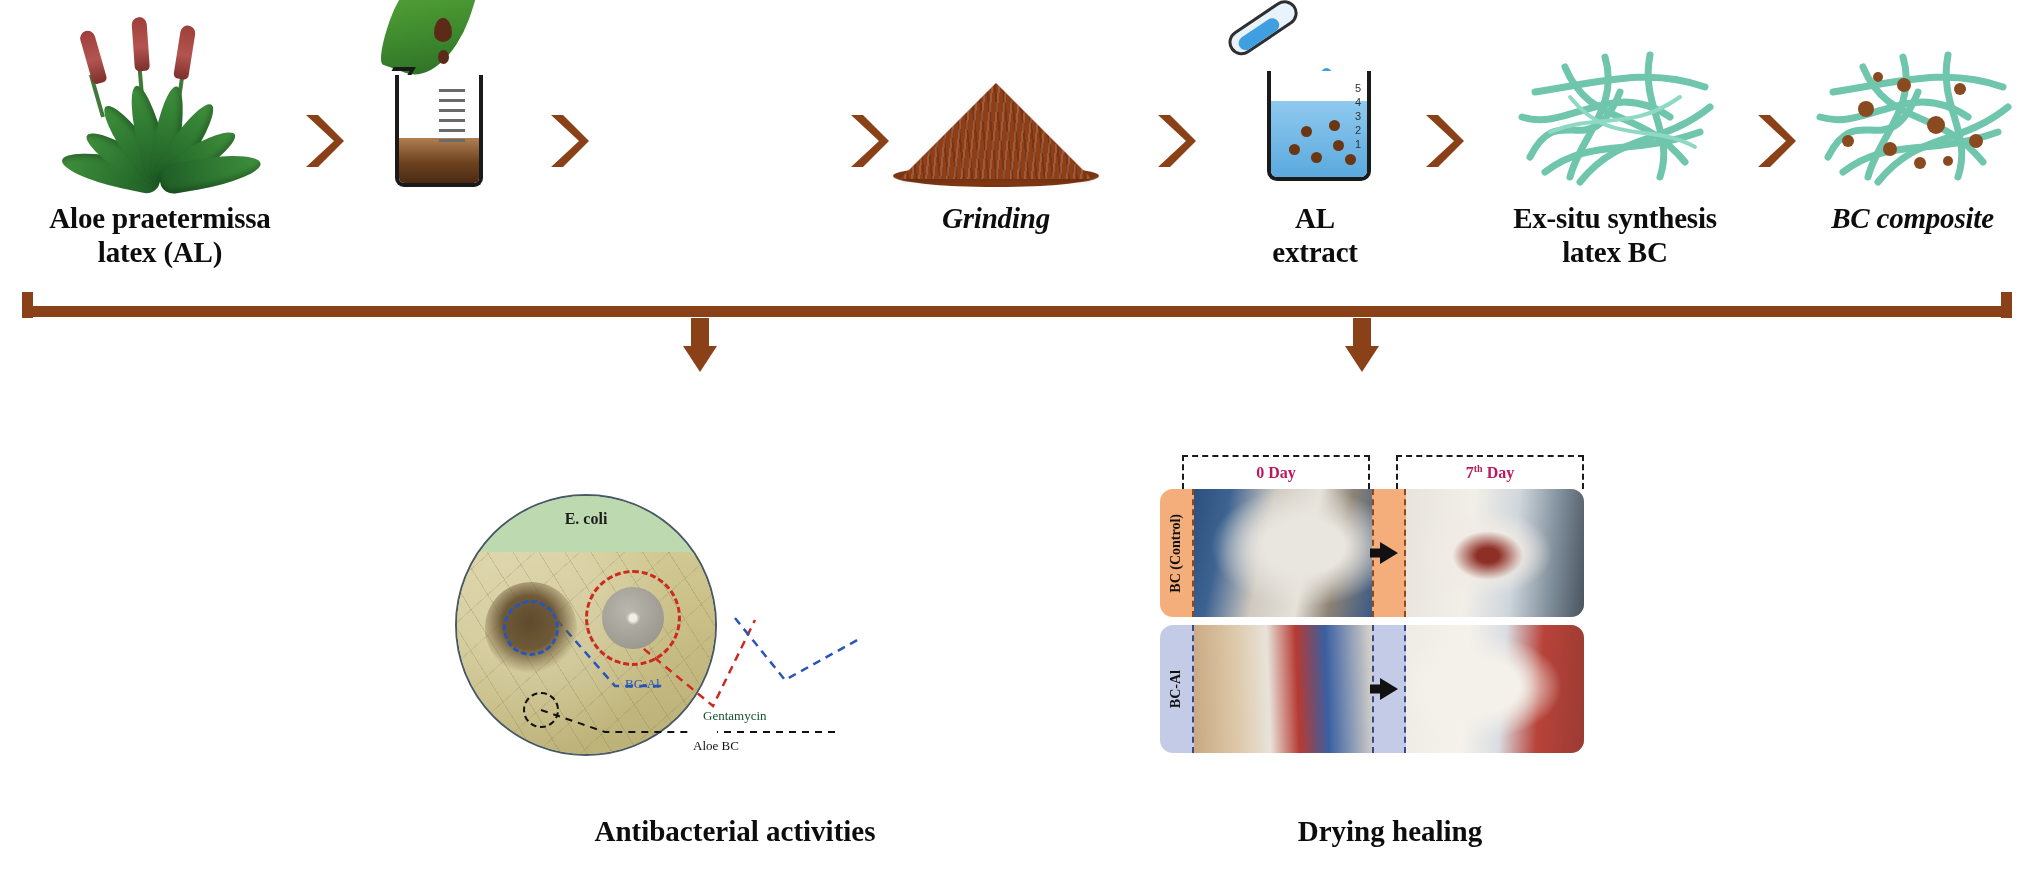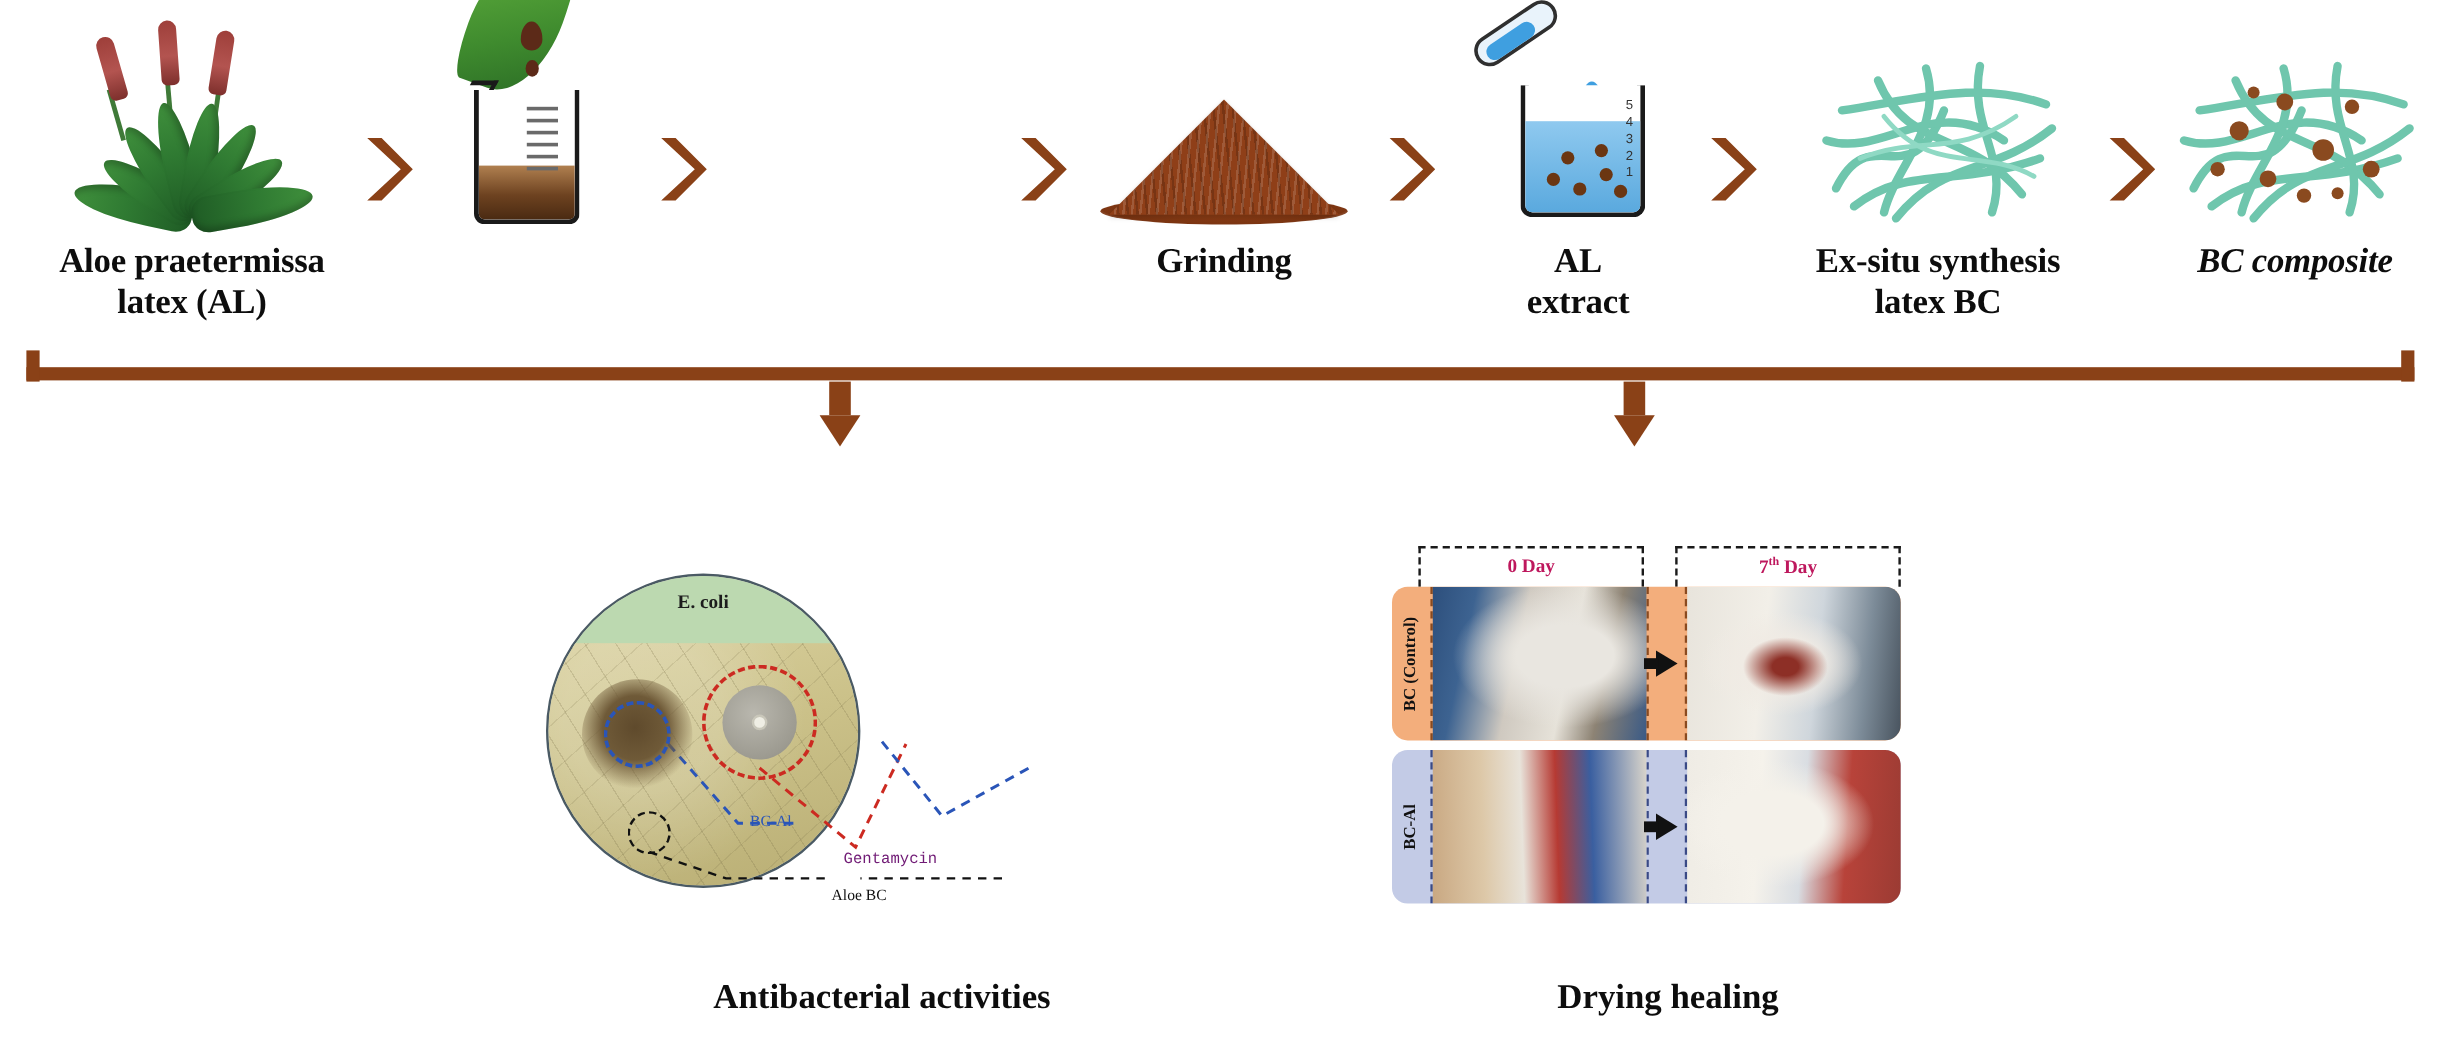--- a/index.html
+++ b/index.html
@@ -473,21 +473,21 @@
       </svg>
   </div>
 
 
   <div class="chevron" style="left:845px;">
     <svg width="46" height="58" viewBox="0 0 46 58">
         <path d="M6 3 L34 29 L6 55 L18 55 L44 29 L18 3 Z" fill="#8a4117"></path>
       </svg>
   </div>
 
-  <div class="step" style="left:900px; top:10px; width:240px;">
+  <div class="step" style="left:876px; top:10px; width:240px;font-style:italic;">
     <div class="step-art">
       <div class="powder">
         <div class="powder-base"></div>
         <div class="powder-cone"></div>
         <div class="powder-tex"></div>
       </div>
     </div>
     <div class="step-label">Grinding</div>
   </div>
 
@@ -602,21 +602,21 @@
   <div class="shaft"></div>
     <div class="head"></div>
 </div>
 <div class="down-arrow" style="left:1345px; top:318px;">
   <div class="shaft"></div>
     <div class="head"></div>
 </div>
 
 <div id="antibact">
 
-  <div class="plate" style="left:0; top:8px;">
+  <div class="plate" style="left:0; top:24px;">
     <div class="plate-band" style="background:#bcd9b0;"></div>
     <div class="plate-agar"></div>
     <div class="dark-zone" style="left:28px; top:86px; width:92px; height:92px;"></div>
     <div class="zone" style="left:46px; top:104px; width:56px; height:56px; border:3px dashed #2a55b8;"></div>
     <div class="zone" style="left:128px; top:74px; width:96px; height:96px; border:3px dashed #cc2a21;"></div>
     <div class="disc" style="left:145px; top:91px; width:62px; height:62px;">
       <div class="disc-hole"></div>
     </div>
     <div class="zone" style="left:66px; top:196px; width:36px; height:36px; border:2px dashed #111;"></div>
     <div class="plate-title">E. coli</div>
@@ -625,21 +625,21 @@
 
   <svg style="position:absolute; left:0; top:0; width:560px; height:330px; pointer-events:none;">
     <path d="M102 150 L160 216 L212 216" stroke="#2a55b8" stroke-width="2.5" stroke-dasharray="8 6" fill="none"></path>
     <path d="M178 170 L258 236 L300 150" stroke="#cc2a21" stroke-width="2.5" stroke-dasharray="8 6" fill="none"></path>
     <path d="M86 240 L150 262 L236 262" stroke="#111" stroke-width="2" stroke-dasharray="7 6" fill="none"></path>
     <path d="M380 262 L330 262 L262 262" stroke="#111" stroke-width="2" stroke-dasharray="7 6" fill="none"></path>
     <path d="M280 148 L330 210 L406 168" stroke="#2a55b8" stroke-width="2.5" stroke-dasharray="8 6" fill="none"></path>
   </svg>
 
   <div class="legend-txt" style="left:170px; top:206px; color:#2a55b8;">BC-Al</div>
-  <div class="legend-txt" style="left:248px; top:238px; color:#701a75;font-family:Liberation Mono, monospace;">Gentamycin</div>
+  <div class="legend-txt" style="left:248px; top:238px; color:#14532d;">Gentamycin</div>
   <div class="legend-txt" style="left:238px; top:268px; color:#111;">Aloe BC</div>
 </div>
 
 <div class="bottom-caption" style="left:455px; top:815px; width:560px;">Antibacterial activities</div>
 
 <div id="wound">
 
   <div class="day-hdr" style="left:22px; top:0; width:188px;">0 Day</div>
   <div class="day-hdr" style="left:236px; top:0; width:188px;">
     <span>7<sup style="font-size:10px;">th</sup> Day</span>

